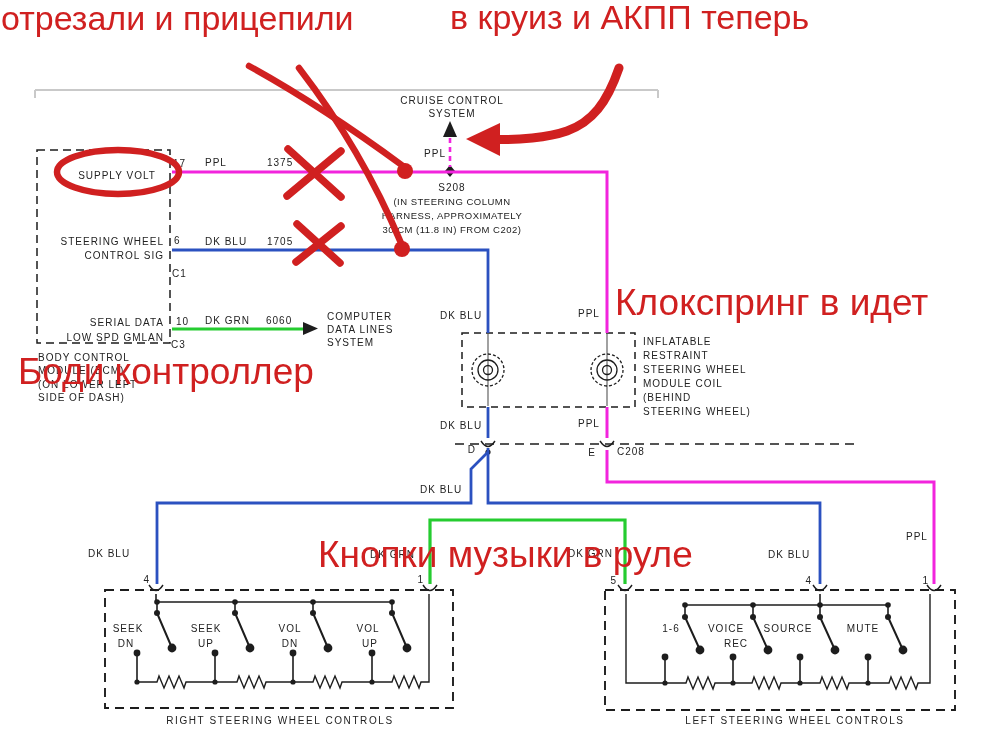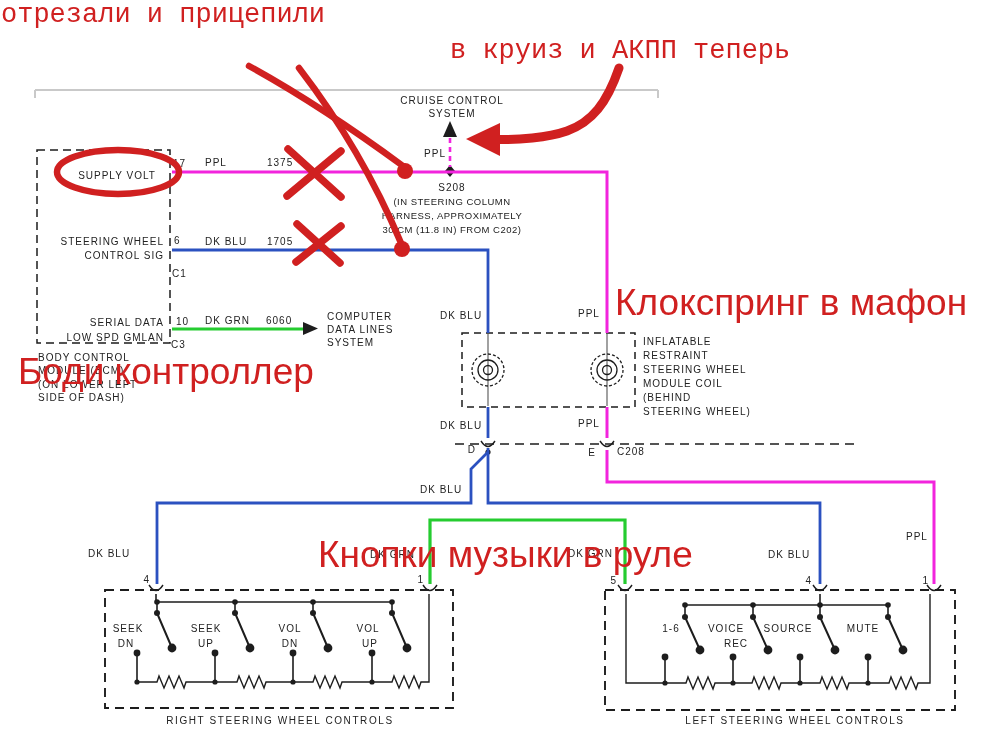--- a/index.html
+++ b/index.html
@@ -6,21 +6,21 @@
   body{width:1000px;height:735px;position:relative;overflow:hidden;
        font-family:"Liberation Sans",sans-serif;}
   #stage{position:absolute;left:0;top:0;width:1000px;height:735px;}
   svg{position:absolute;left:0;top:0;}
   svg text{font-family:"Liberation Sans",sans-serif;fill:#222;}
   .dtxt{font-size:10px;letter-spacing:1px;}
   .dtxt-sm{font-size:9.5px;letter-spacing:0.5px;}
   .cap{font-size:10px;letter-spacing:1.6px;}
   .red-note{position:absolute;color:var(--annotation_red,#d02020);
             font-weight:400;line-height:1.04;white-space:pre-line;z-index:5;}
-  .n34{font-size:27px;font-family:Liberation Mono, monospace;}
+  .n34{font-size:34px;}
   .n38{font-size:37px;}
 </style>
 </head>
 <body>
 
 <div id="stage">
 
 <svg width="1000" height="735" viewBox="0 0 1000 735">
 
   <g stroke="#c9c9c9" stroke-width="2">
@@ -237,22 +237,22 @@
     <circle cx="405" cy="171" r="8" stroke="none" fill="#d02020"></circle>
     <circle cx="402" cy="249" r="8" stroke="none" fill="#d02020"></circle>
     <path d="M619,68 C607,103 592,122 567,131 C547,138 517,140 499,139.5" stroke-width="9" stroke="#d02020"></path>
     <polygon points="466,139 500,123 500,156" stroke="none" fill="#d02020"></polygon>
   </g>
 </svg>
 
 <div class="red-note n34" style="left:1px;top:1px;"><span>отрезали и прицепили</span><br>
 </div>
 
-<div class="red-note n34" style="left:450px;top:0px;margin-top:37px;"><span>в круиз и АКПП теперь</span><br>
+<div class="red-note n34" style="left:450px;top:0px;"><span>в круиз и АКПП теперь</span><br>
 </div>
 
 <div class="red-note n38" style="left:18px;top:353px;">Боди контроллер</div>
 
-<div class="red-note n38" style="left:615px;top:284px;">Клокспринг в мафон</div>
+<div class="red-note n38" style="left:615px;top:284px;">Клокспринг в идет</div>
 
 <div class="red-note n38" style="left:318px;top:536px;">Кнопки музыки в руле</div>
 
 </div>
 
 </body></html>

